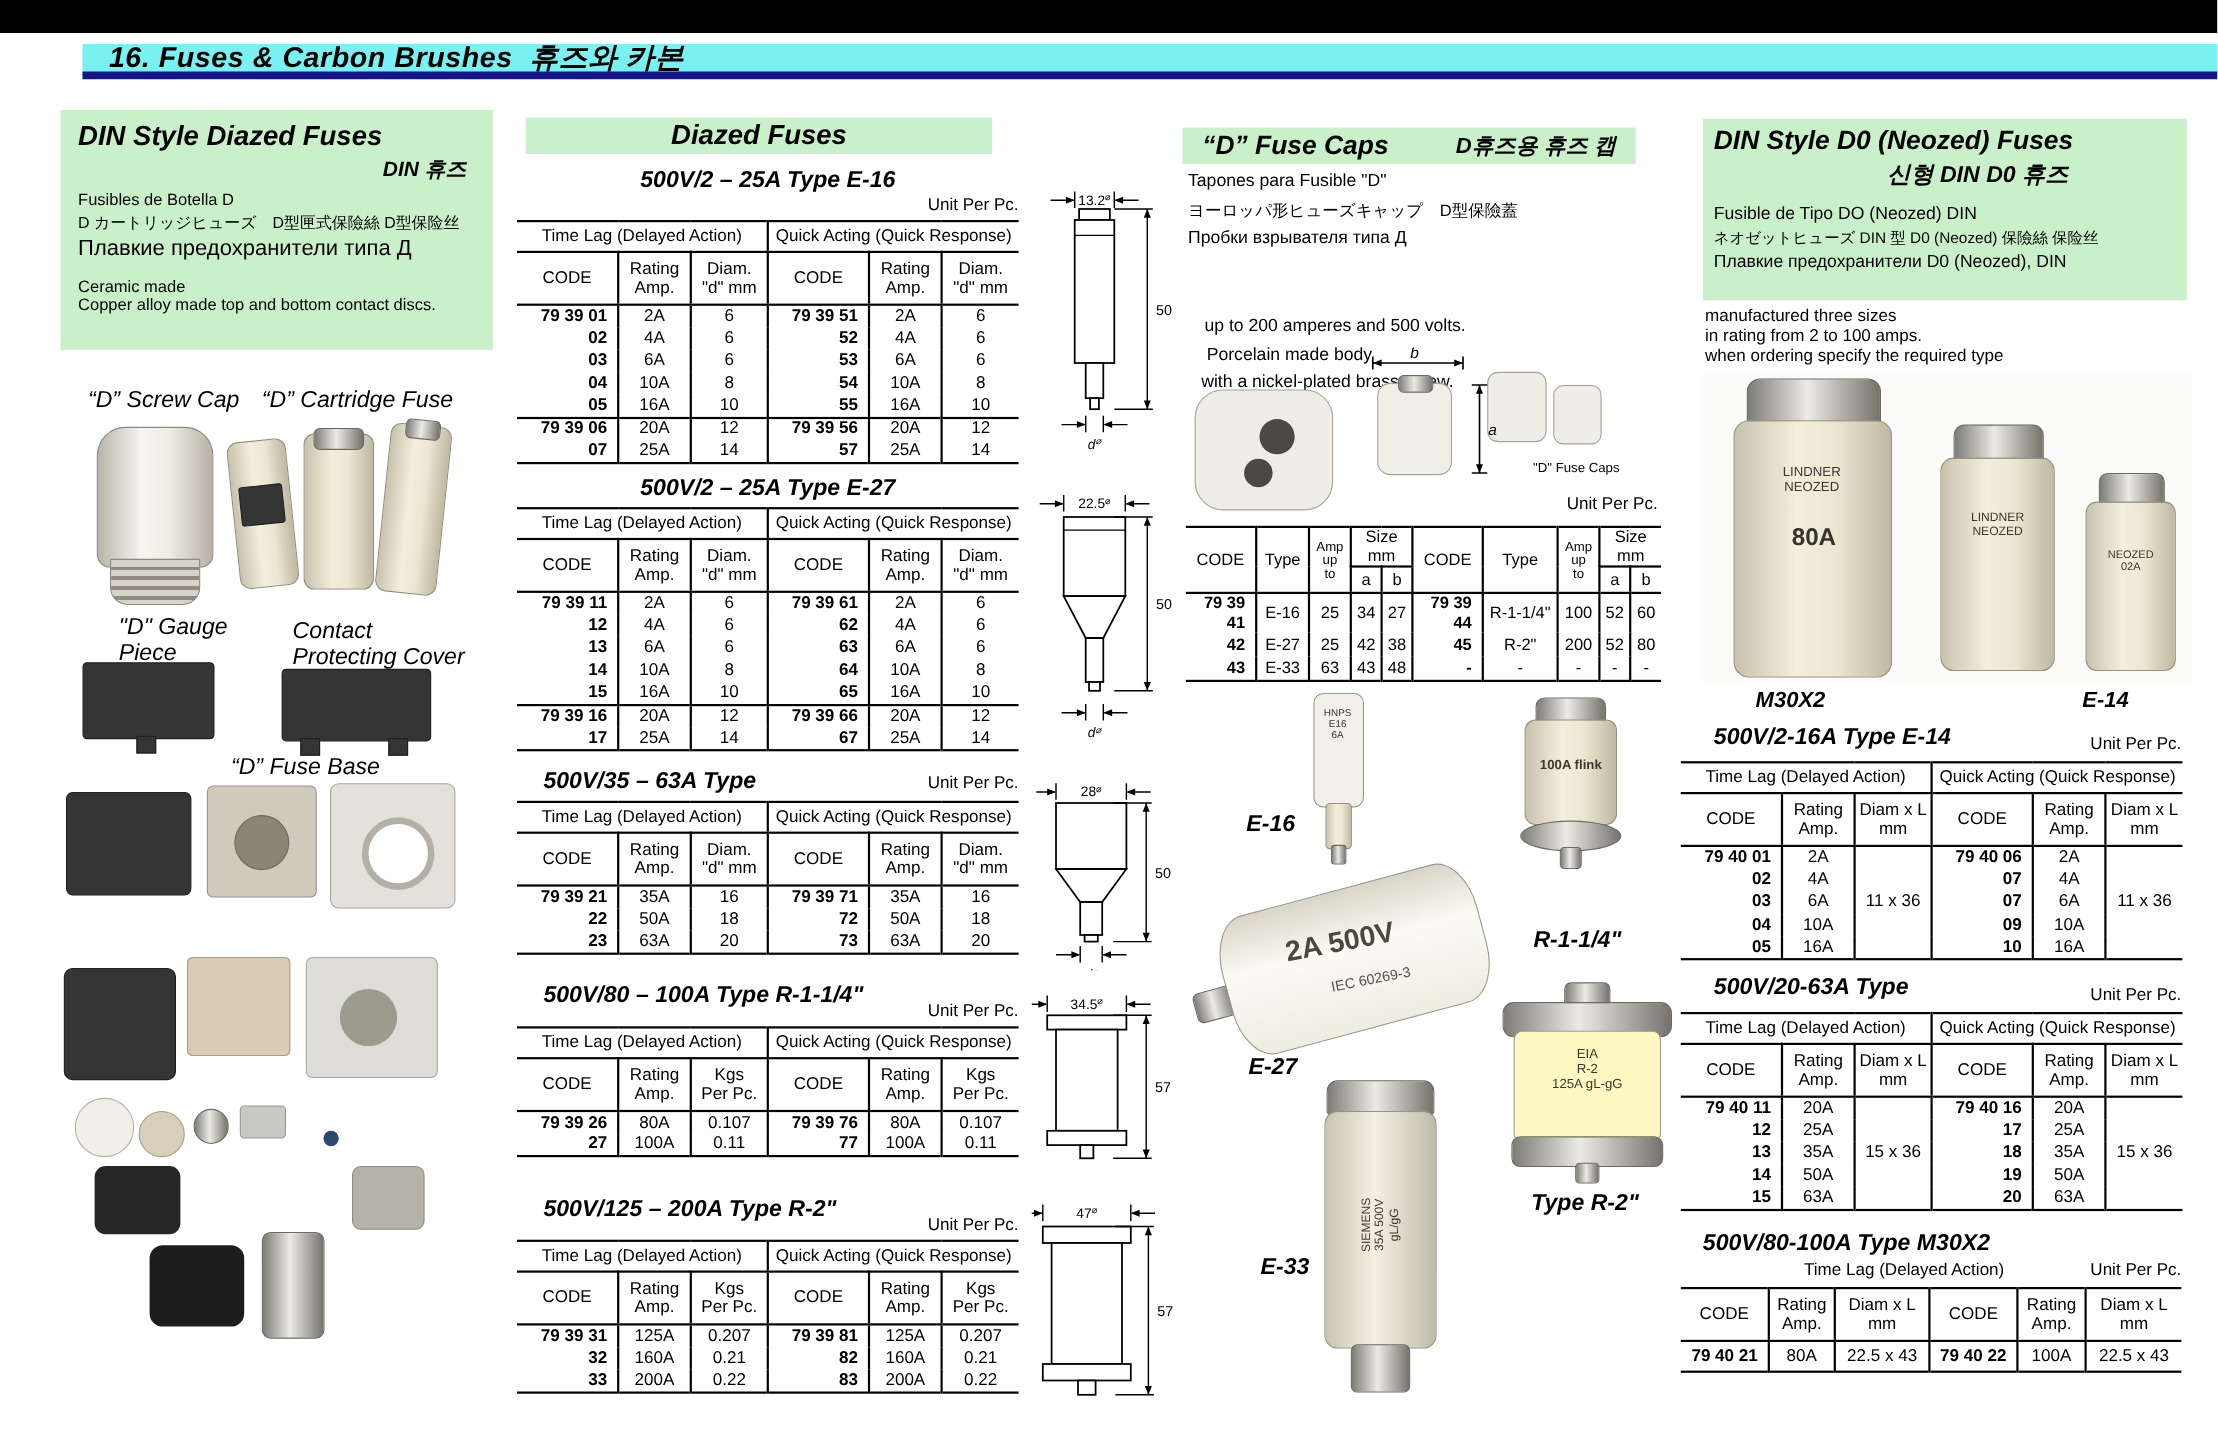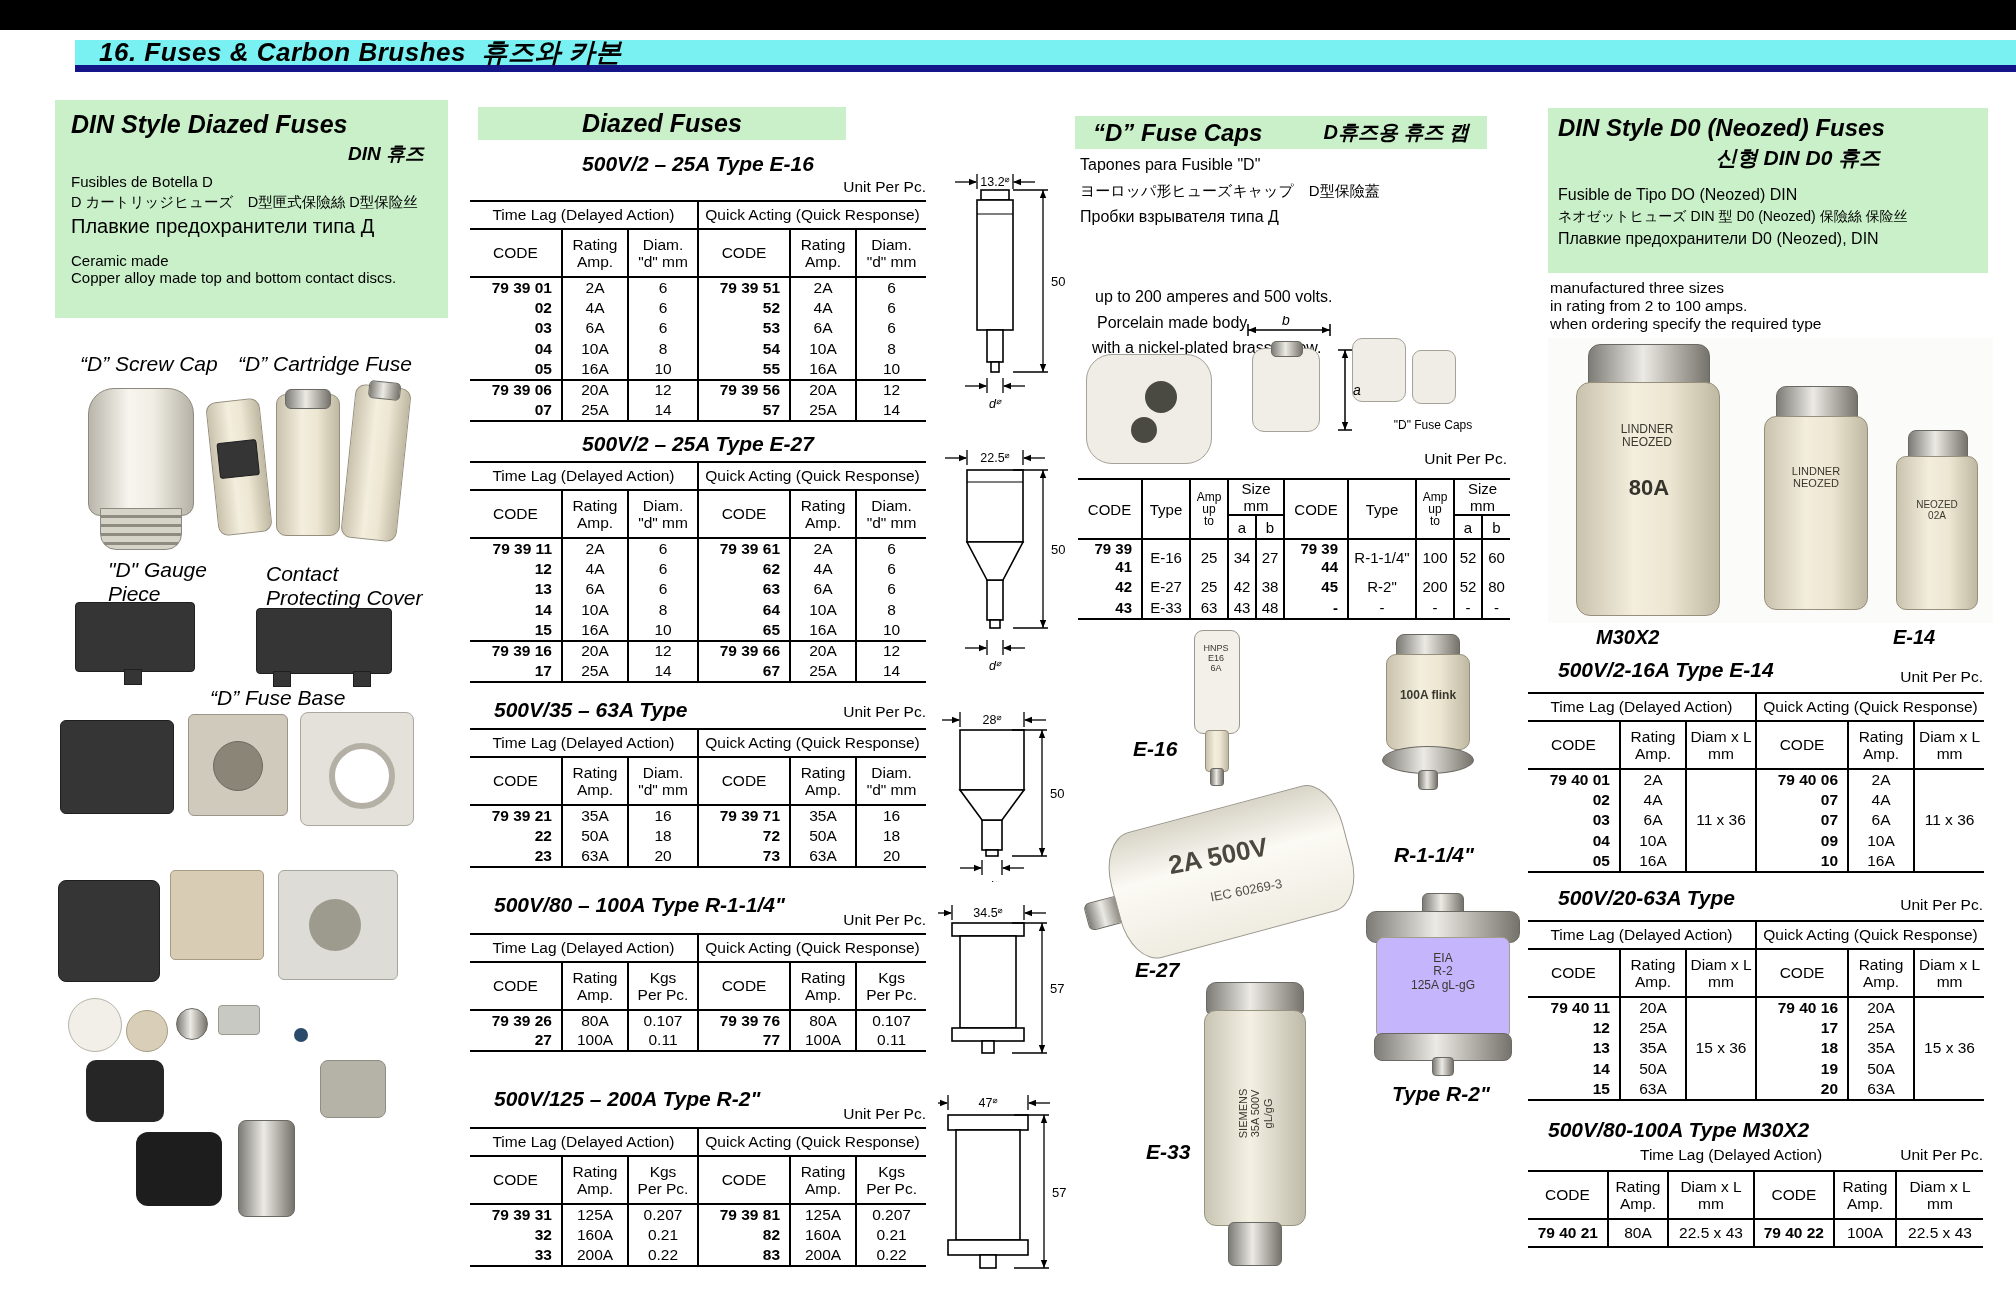--- a/index.html
+++ b/index.html
@@ -128,21 +128,21 @@
     <div class="abs" style="left:68px;top:140px;width:40px;height:40px;background:#d9cfb8;border:1px solid #a79d82;border-radius:50%;"></div>
     <div class="abs mat-metal" style="left:118px;top:138px;width:30px;height:30px;border-radius:50%;"></div>
     <div class="abs" style="left:160px;top:135px;width:40px;height:28px;background:#c9c9c3;border:1px solid #9a9a92;border-radius:4px;"></div>
     <div class="abs" style="left:236px;top:158px;width:14px;height:14px;background:#2a4a6b;border-radius:50%;"></div>
     <div class="abs" style="left:28px;top:190px;width:78px;height:62px;background:#262626;border-radius:10px;"></div>
     <div class="abs" style="left:262px;top:190px;width:64px;height:56px;background:#b5b2a8;border:1px solid #8f8c82;border-radius:8px;"></div>
     <div class="abs" style="left:78px;top:262px;width:86px;height:74px;background:#1d1d1d;border-radius:12px;"></div>
     <div class="abs mat-metal" style="left:180px;top:250px;width:55px;height:95px;border-radius:8px;"></div>
   </div>
 
-  <div class="abs banner" style="left:478px;top:107px;width:368px;height:33px;">
+  <div class="abs banner" style="left:478px;top:107px;width:424px;height:33px;">
     <span class="bi" style="font-size:25px;">Diazed Fuses</span>
   </div>
 
   <div class="abs ttitle ctr" style="left:470px;top:152px;width:456px;">500V/2 – 25A Type E-16</div>
   <div class="abs unit rt" style="left:640px;top:178px;width:286px;">Unit Per Pc.</div>
   <div class="abs" id="t1" style="left:470px;top:200px;">
       <table class="ftable" style="width: 456px;">
         <colgroup>
           <col style="width: 92px;">
           <col style="width: 66px;">
@@ -716,21 +716,21 @@
     <div class="abs" style="left:32px;top:14px;width:238px;height:128px;background:linear-gradient(180deg,#d9d5c8,#fbfaf4 40%,#efece1);border:1px solid #9c978c;border-radius:30px/48px;">
       <div class="abs" style="left:60px;top:30px;font-size:26px;font-weight:bold;color:#4b483e;transform:rotate(4deg);">2A  500V</div>
       <div class="abs" style="left:92px;top:78px;font-size:13px;color:#55524a;transform:rotate(4deg);">IEC 60269-3</div>
     </div>
   </div>
   <div class="abs flabel" style="left:1135px;top:958px;">E-27</div>
 
   <div class="abs" style="left:1366px;top:893px;width:152px;height:182px;">
     <div class="abs mat-metal" style="left:56px;top:0;width:40px;height:22px;border-radius:6px;"></div>
     <div class="abs mat-metal" style="left:0;top:18px;width:152px;height:30px;border-radius:10px;"></div>
-    <div class="abs" style="left:10px;top:44px;width:132px;height:100px;background:#c4b5fd;border:1px solid #a39d8a;border-radius:8px;">
+    <div class="abs" style="left:10px;top:44px;width:132px;height:100px;background:#fef9c3;border:1px solid #a39d8a;border-radius:8px;">
       <div class="abs micro" style="left:16px;top:14px;width:100px;font-size:12px;">EIA
 R-2
 125A  gL-gG</div>
     </div>
     <div class="abs mat-metal" style="left:8px;top:140px;width:136px;height:26px;border-radius:8px;"></div>
     <div class="abs mat-metal" style="left:66px;top:164px;width:20px;height:17px;border-radius:4px;"></div>
   </div>
   <div class="abs flabel" style="left:1392px;top:1082px;">Type R-2"</div>
 
   <div class="abs" style="left:1198px;top:982px;width:114px;height:300px;">

